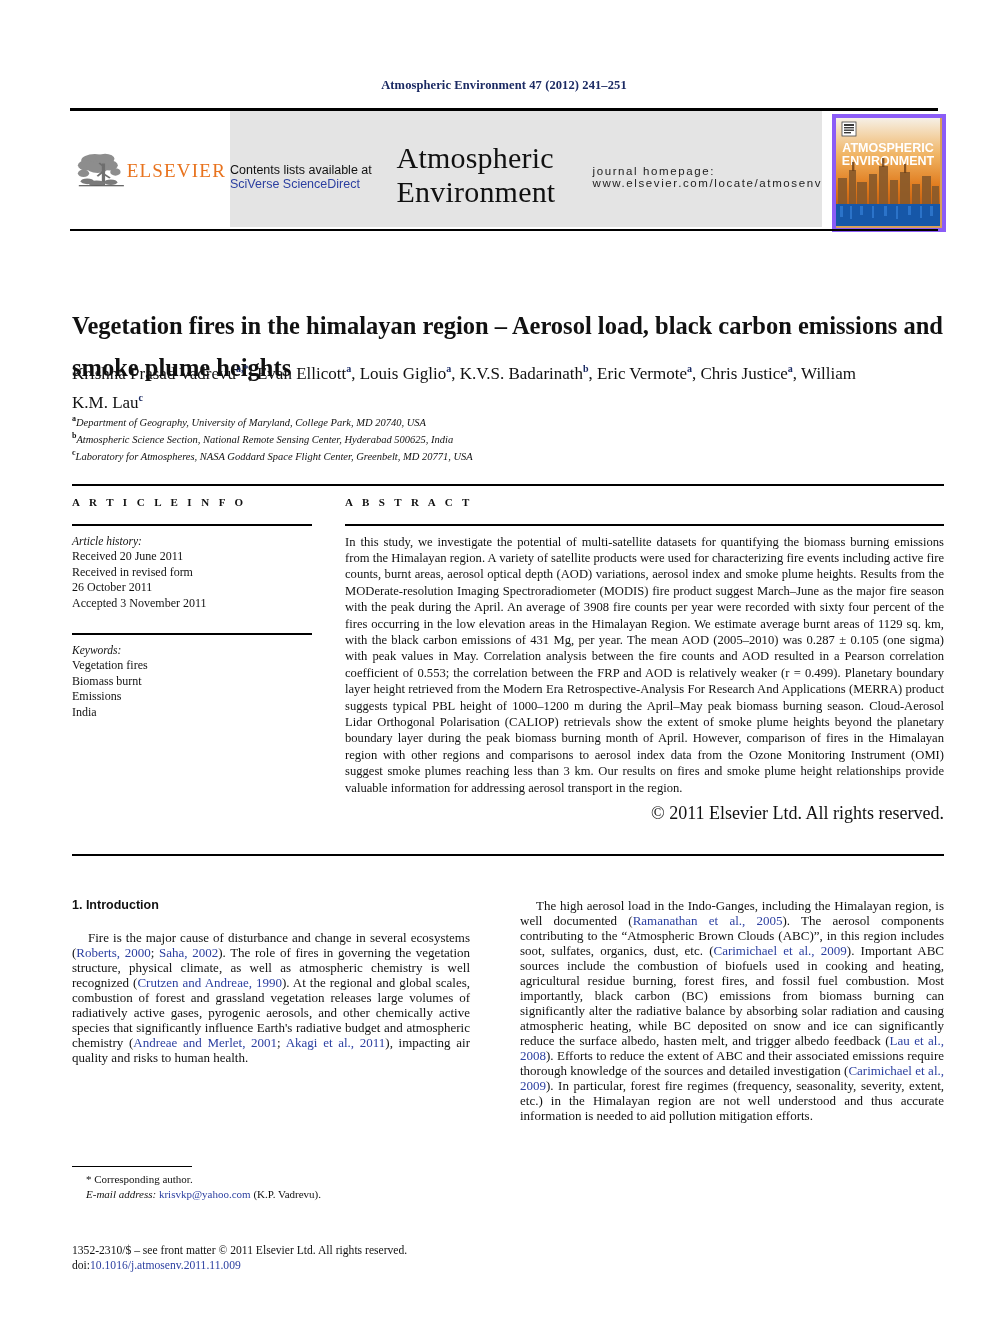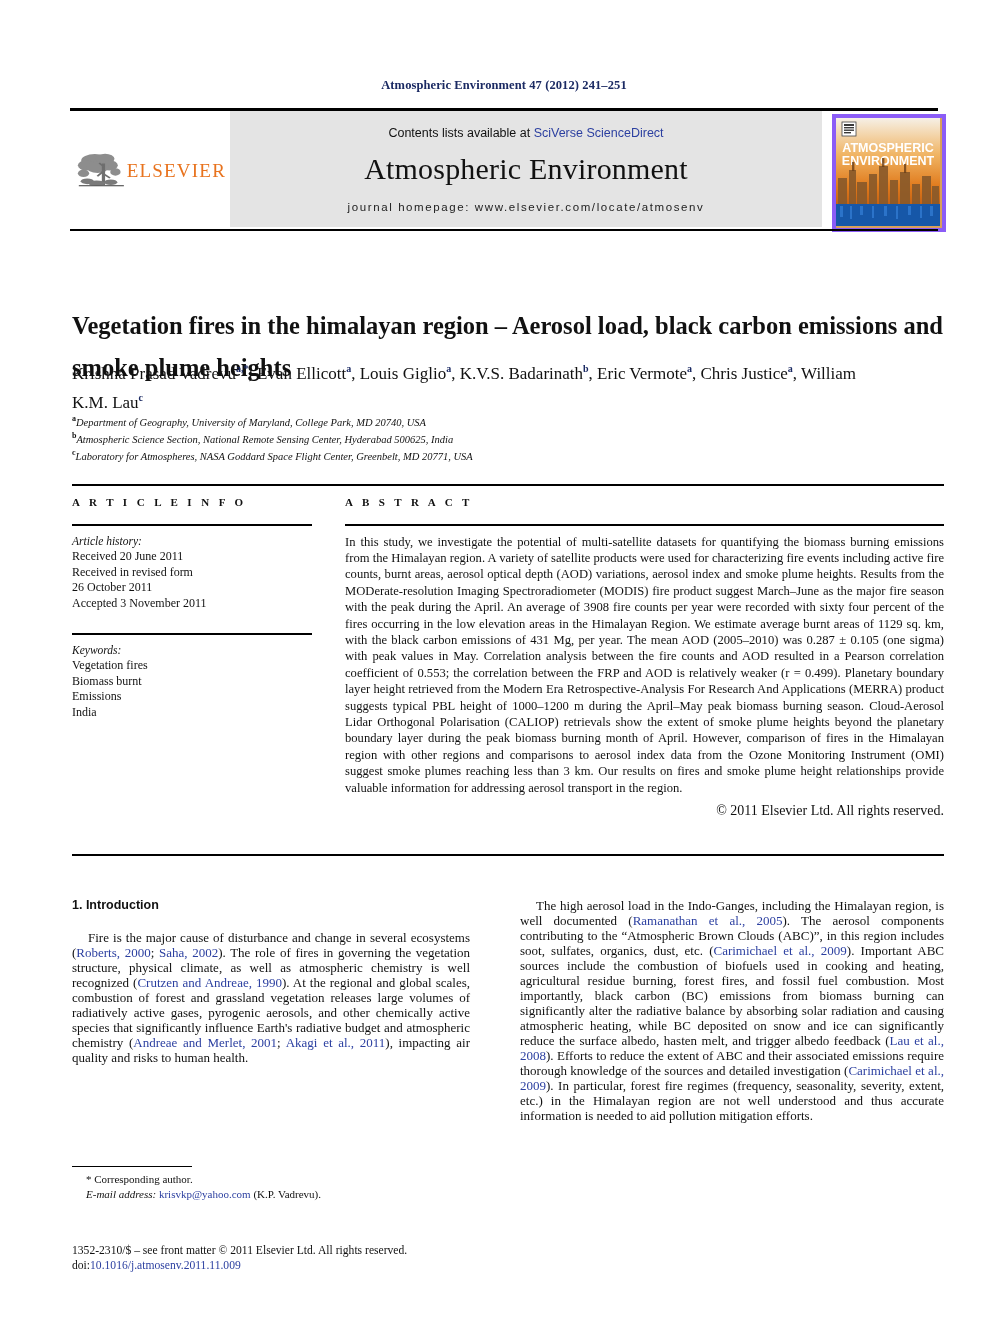--- a/index.html
+++ b/index.html
@@ -80,21 +80,21 @@
     margin-top: -1px;
   }
 
   .grey-panel {
     position: absolute;
     left: 160px; top: 3px;
     width: 592px;
     height: 116px;
     background: #e4e4e4;
     display: flex;
-    flex-direction: column;
+    flex-direction: row;
     align-items: center;
   }
   .contents-line {
     margin-top: 15px;
     font-family: "Liberation Sans", sans-serif;
     font-size: 12.5px;
     color: #111;
   }
   .contents-line .sd-link {
     color: #2b3fa0;
@@ -226,21 +226,21 @@
   .abstract-body {
     font-family: "Liberation Serif", serif;
     font-size: 12.6px;
     line-height: 16.4px;
     text-align: justify;
     color: #111;
   }
   .copyright {
     margin-top: 7px;
     text-align: right;
-    font-size: 14px;
+    font-size: 18px;
     color: #111;
   }
 
   
   .col-left {
     position: absolute;
     left: 64px; top: 898px;
     width: 398px;
   }
   .col-right {

